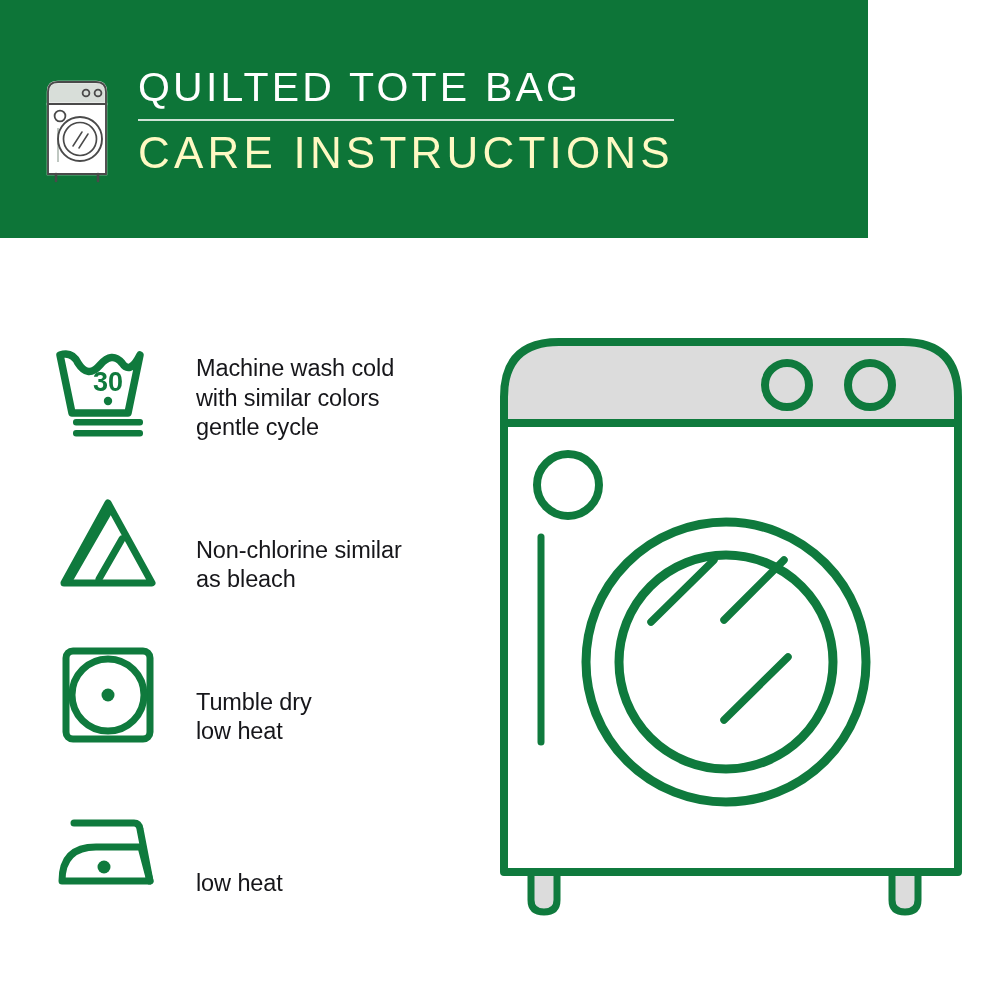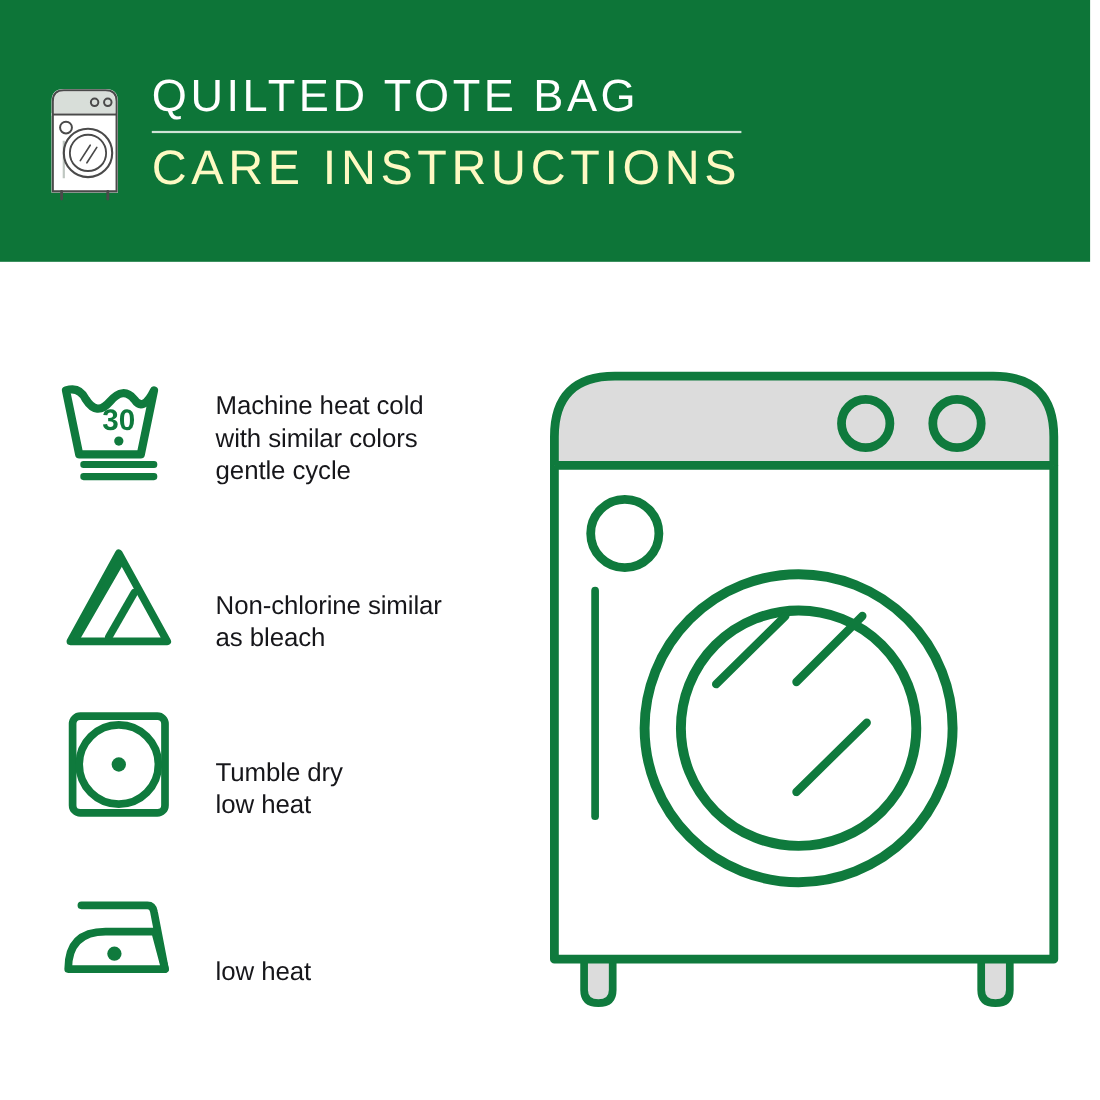--- a/index.html
+++ b/index.html
@@ -17,21 +17,21 @@
     width: 1000px;
     height: 1000px;
     background: #ffffff;
   }
 
   
   .header-band {
     position: absolute;
     left: 0;
     top: 0;
-    width: 991px;
+    width: 868px;
     height: 238px;
     background: #0d7538;
   }
 
   .header-inner {
     position: absolute;
     left: 44px;
     top: 62px;
     display: flex;
     flex-direction: row;
@@ -189,21 +189,21 @@
             <path d="M8 16 q12 -4 18 8 q10 16 22 2 q12 -14 22 -2 q8 12 18 -8
                      l-12 58 h-56 z"></path>
           </g>
           <text x="56" y="52" font-family="Liberation Sans, sans-serif" font-size="27" font-weight="700" fill="#0f7a3d" text-anchor="middle">30</text>
           <circle cx="56" cy="62" r="4.2" fill="#0f7a3d"></circle>
           <rect x="21" y="80" width="70" height="6.5" rx="3" fill="#0f7a3d"></rect>
           <rect x="21" y="91" width="70" height="6.5" rx="3" fill="#0f7a3d"></rect>
         </svg>
       </span>
       <div class="care-text">
-        <span class="line">Machine heat cold</span>
+        <span class="line">Machine wash cold</span>
         <span class="line">with similar colors</span>
         <span class="line">gentle cycle</span>
       </div>
     </div>
 
     <div class="care-row row-bleach">
       <span class="care-symbol">
         <svg viewBox="0 0 112 104" xmlns="http://www.w3.org/2000/svg">
           <g fill="none" stroke="#0f7a3d" stroke-width="7" stroke-linecap="round" stroke-linejoin="round">
             <path d="M56 12 L100 92 L12 92 Z"></path>

